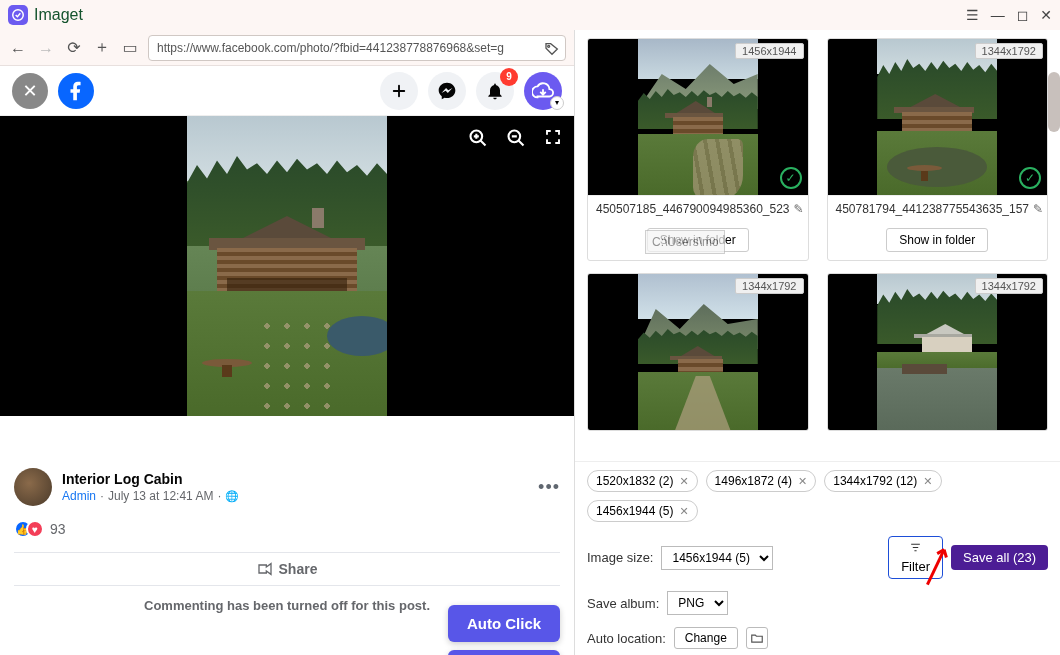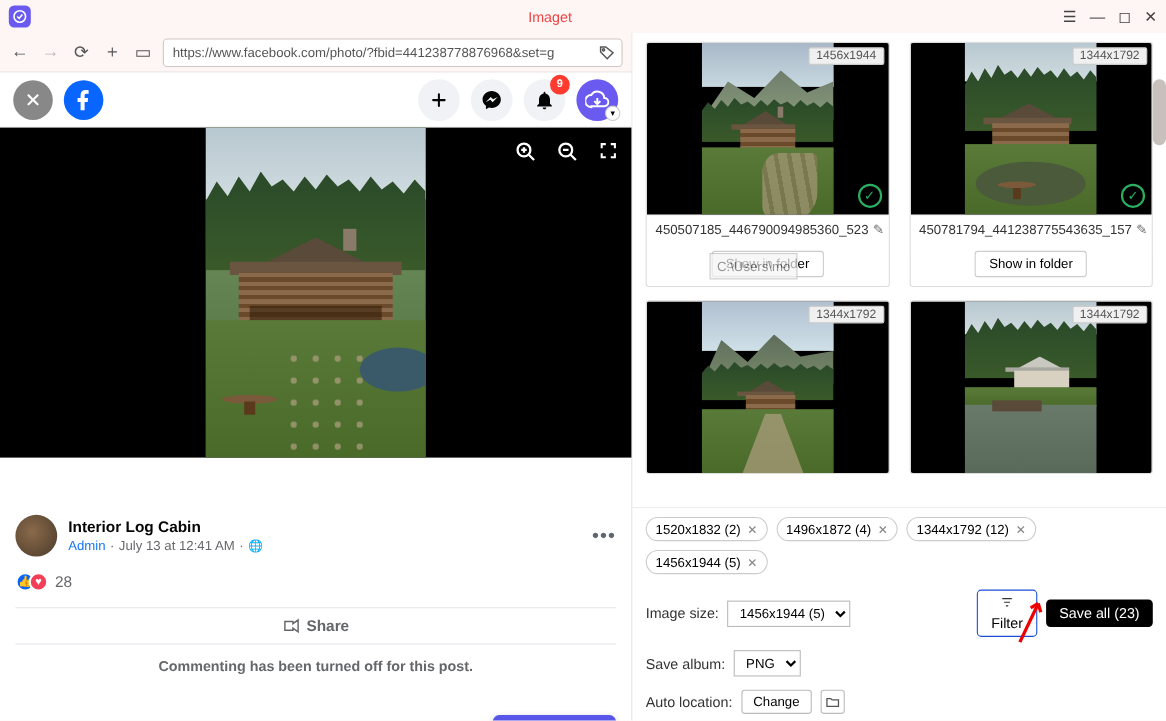--- a/index.html
+++ b/index.html
@@ -2,21 +2,21 @@
 <html><head>
 <meta charset="utf-8">
 <style>
 * { box-sizing: border-box; margin: 0; padding: 0; font-family: -apple-system, BlinkMacSystemFont, "Segoe UI", Arial, sans-serif; }
 body { width: 1060px; height: 655px; background: #fdf6f4; overflow: hidden; }
 
 
 .titlebar { height: 30px; display: flex; align-items: center; padding: 0 8px; background: #fdf6f4; }
 .titlebar .logo { width: 20px; height: 20px; background: #6b5af0; border-radius: 5px; display: flex; align-items: center; justify-content: center; margin-right: 6px; }
 .titlebar .logo svg { width: 14px; height: 14px; }
-.titlebar .title { font-size: 13px; color: #ef4444; flex: 1; text-align: center; }
+.titlebar .title { font-size: 16px; color: #14532d; flex: 1; }
 .titlebar .win-controls { display: flex; align-items: center; gap: 12px; }
 .titlebar .win-controls span { font-size: 14px; cursor: pointer; color: #444; }
 
 .content { display: flex; height: calc(100% - 30px); }
 
 
 .left { width: 575px; background: #fff; border-right: 1px solid #ddd; display: flex; flex-direction: column; }
 
 .navbar { height: 36px; display: flex; align-items: center; padding: 4px 8px; gap: 8px; background: #fdf6f4; border-bottom: 1px solid #e8e0de; }
 .nav-icon { width: 20px; height: 20px; display: flex; align-items: center; justify-content: center; color: #555; cursor: pointer; }
@@ -98,21 +98,21 @@
 .scrollbar { position: absolute; right: 0; top: 42px; width: 12px; height: 60px; background: #c8c0bc; border-radius: 6px; }
 
 .filters { padding: 8px 12px; display: flex; gap: 8px; flex-wrap: wrap; border-top: 1px solid #eee; }
 .filter-chip { display: flex; align-items: center; gap: 6px; padding: 3px 8px; font-size: 12px; border: 1px solid #ccc; border-radius: 12px; background: #fff; cursor: pointer; }
 .filter-chip .x { color: #888; font-size: 11px; }
 
 .row { padding: 6px 12px; display: flex; align-items: center; gap: 8px; font-size: 13px; color: #333; }
 .row select, .row input.path { height: 24px; border: 1px solid #bbb; font-size: 12px; padding: 0 6px; background: #fff; }
 .row input.path { flex: 1; background: #f5f5f5; color: #666; }
 .filter-btn { padding: 4px 12px; border: 1px solid #1d4ed8; background: #fff; border-radius: 4px; font-size: 13px; cursor: pointer; display: flex; align-items: center; gap: 5px; flex-direction: column; }
-.save-all { padding: 5px 12px; background: #000000; color: #fff; border: none; border-radius: 4px; font-size: 13px; font-weight: 500; cursor: pointer; }
+.save-all { padding: 5px 12px; background: #4c1d95; color: #fff; border: none; border-radius: 4px; font-size: 13px; font-weight: 500; cursor: pointer; }
 .change-btn { padding: 3px 10px; border: 1px solid #bbb; background: #fff; border-radius: 3px; font-size: 12px; cursor: pointer; }
 .folder-icon { width: 22px; height: 22px; border: 1px solid #bbb; border-radius: 3px; display: flex; align-items: center; justify-content: center; cursor: pointer; }
 
 .arrow-annot { position: absolute; right: 102px; bottom: 70px; color: #e00; font-size: 24px; transform: rotate(-30deg); pointer-events: none; }
 
 
 .sc1 .sky{height:40px;background:linear-gradient(#a8b8c8,#c8d8e0);} .sc1 .mtn{position:absolute;top:20px;left:0;right:0;height:50px;background:linear-gradient(#6a7a6a,#8a9a7a);clip-path:polygon(0 100%,20% 30%,40% 60%,60% 10%,80% 50%,100% 30%,100% 100%);} .sc1 .trees{top:50px;height:40px;} .sc1 .cabin{top:62px;left:35px;width:50px;height:35px;} .sc1 .roof{width:56px;height:14px;} .sc1 .roof2{top:12px;width:58px;height:5px;} .sc1 .walls{top:16px;width:50px;height:20px;} .sc1 .chimney{left:34px;width:5px;height:10px;top:-4px;} .sc1 .grass{top:95px;} .sc1 .path{top:100px;left:55px;width:50px;height:60px;background:repeating-linear-gradient(80deg,#a89878 0,#a89878 8px,#8a7a5a 8px,#8a7a5a 12px);border-radius:30% 10% 40% 20%;}
 .sc2 .sky{height:35px;} .sc2 .trees{top:20px;height:60px;} .sc2 .cabin{top:55px;left:25px;width:70px;height:40px;} .sc2 .roof{width:76px;height:16px;} .sc2 .roof2{top:13px;width:80px;height:6px;} .sc2 .walls{top:18px;width:70px;height:24px;} .sc2 .grass{top:92px;} .sc2 .pond2{position:absolute;top:108px;left:10px;width:100px;height:40px;background:#4a5a3a;border-radius:50%;} .sc2 .table{top:118px;left:30px;width:35px;height:20px;} .sc2 .table-top{width:35px;height:6px;} .sc2 .table-leg{left:14px;width:7px;height:10px;}
 .sc3 .sky{height:45px;background:linear-gradient(#b0c0d0,#d0e0e8);} .sc3 .mtn{position:absolute;top:25px;left:0;right:0;height:50px;background:linear-gradient(#5a6a5a,#7a8a6a);clip-path:polygon(0 100%,15% 20%,35% 60%,55% 10%,75% 50%,100% 40%,100% 100%);} .sc3 .trees{top:55px;height:35px;} .sc3 .cabin{top:72px;left:40px;width:45px;height:30px;} .sc3 .roof{width:50px;height:12px;} .sc3 .roof2{top:10px;width:52px;height:4px;} .sc3 .walls{top:13px;width:45px;height:18px;} .sc3 .grass{top:98px;} .sc3 .path{top:102px;left:30px;width:70px;height:55px;background:#b0a080;clip-path:polygon(40% 0,60% 0,90% 100%,10% 100%);}
 .sc4 .sky{height:30px;} .sc4 .trees{top:15px;height:55px;} .sc4 .cabin{top:50px;left:45px;width:50px;height:30px;} .sc4 .roof{width:56px;height:12px;background:#c8c8c0;} .sc4 .roof2{top:10px;width:58px;height:4px;background:#a8a8a0;} .sc4 .walls{top:13px;width:50px;height:18px;background:#d8d0c0;} .sc4 .grass{top:78px;height:18px;} .sc4 .water{position:absolute;top:94px;left:0;right:0;bottom:0;background:linear-gradient(#6a7a6a,#5a6a5a);} .sc4 .dock{position:absolute;top:90px;left:25px;width:45px;height:10px;background:#5a4a3a;}
@@ -236,23 +236,24 @@
             <span class="globe">🌐</span>
           </div>
         </div>
         <div class="post-more">•••</div>
       </div>
       <div class="reactions">
         <div class="react-icons">
           <div class="react-icon react-like">👍</div>
           <div class="react-icon react-love">♥</div>
         </div>
-        <span>28</span>
+        <span>93</span>
       </div>
       <div class="float-btns">
+        <button class="float-btn">Auto Click</button>
         <button class="float-btn">Auto Scroll</button>
       </div>
       <div class="share-row">
         <svg width="16" height="16" viewBox="0 0 24 24" fill="none" stroke="#65676b" stroke-width="2">
             <path d="M14 9l7-5v16l-7-5v3H3V6h11v3z"></path>
           </svg>
         <span>Share</span>
       </div>
       <div class="comment-off">Commenting has been turned off for this post.</div>
     </div>

